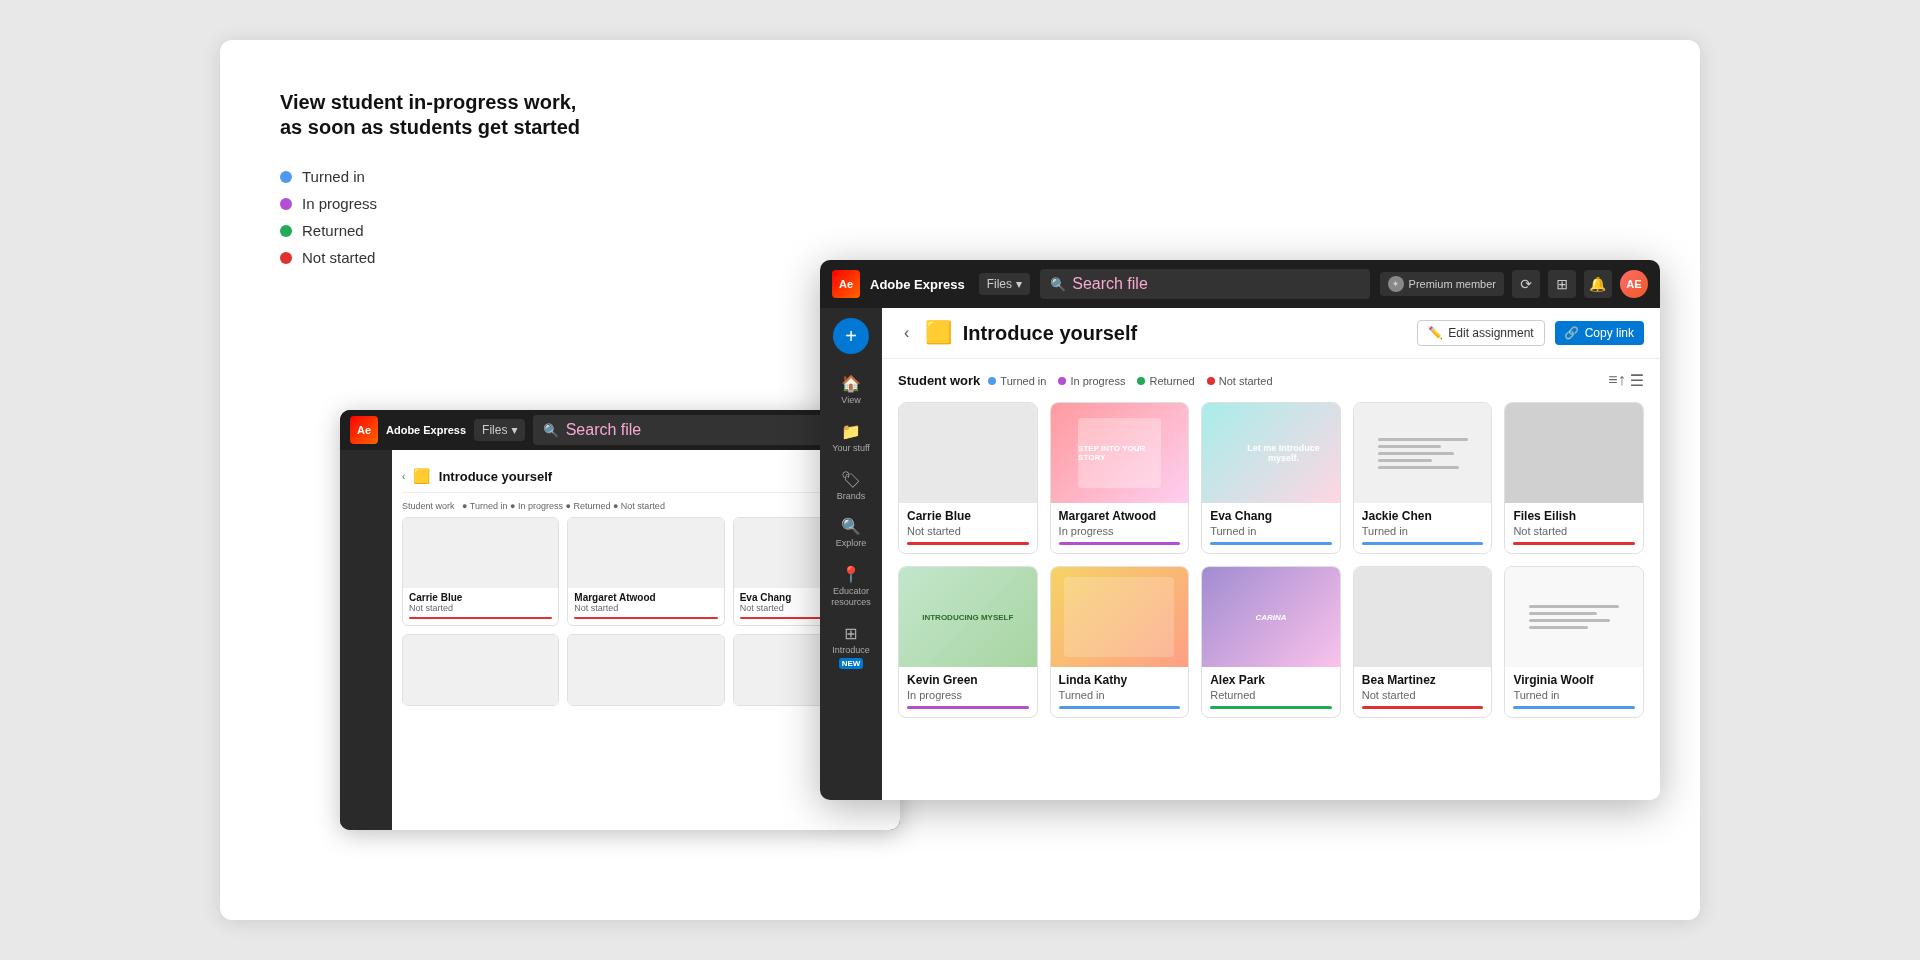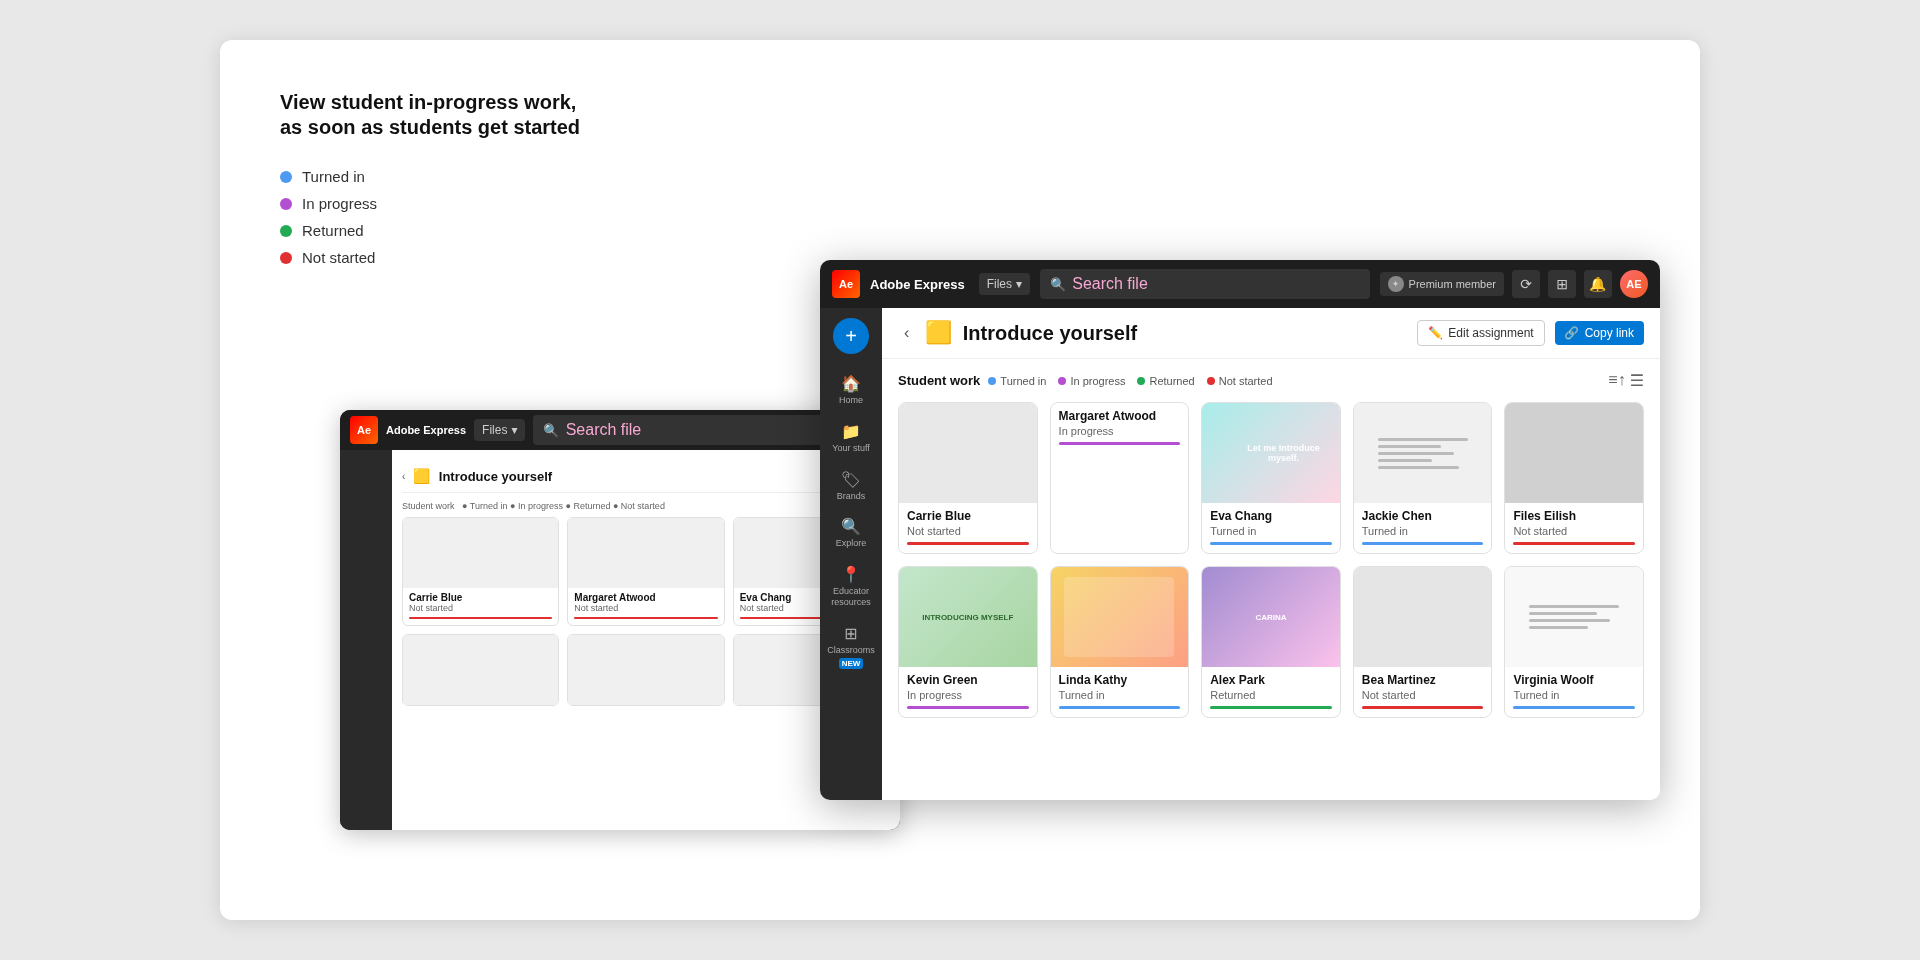--- a/index.html
+++ b/index.html
@@ -420,20 +420,21 @@
     }
     .thumb-gray { background: #d0d0d0; }
     .thumb-green-intro {
       background: linear-gradient(135deg, #c3e6cb, #a8d5a2);
     }
     .thumb-orange {
       background: linear-gradient(135deg, #f6d365, #fda085);
     }
     .thumb-purple {
       background: linear-gradient(135deg, #a18cd1, #fbc2eb);
+      font-style: italic;
     }
     .thumb-light-gray { background: #e5e5e5; }
     .thumb-worksheet2 { background: #f8f8f8; }
     .thumb-warm { background: linear-gradient(135deg, #ffecd2, #fcb69f); }
 
     
     .thumb-lines {
       width: 80%;
       display: flex;
       flex-direction: column;
@@ -617,41 +618,41 @@
         </div>
       </div>
     </div>
 
     <div class="app-body">
 
       <div class="sidebar">
         <div class="sidebar-add-btn">+</div>
         <div class="sidebar-item">
           <span class="sidebar-item-icon">🏠</span>
-          <span class="sidebar-item-label">Home</span>
+          <span class="sidebar-item-label">View</span>
         </div>
         <div class="sidebar-item">
           <span class="sidebar-item-icon">📁</span>
           <span class="sidebar-item-label">Your stuff</span>
         </div>
         <div class="sidebar-item">
           <span class="sidebar-item-icon">🏷</span>
           <span class="sidebar-item-label">Brands</span>
         </div>
         <div class="sidebar-item">
           <span class="sidebar-item-icon">🔍</span>
           <span class="sidebar-item-label">Explore</span>
         </div>
         <div class="sidebar-item">
           <span class="sidebar-item-icon">📍</span>
           <span class="sidebar-item-label">Educator resources</span>
         </div>
         <div class="sidebar-item">
           <span class="sidebar-item-icon">⊞</span>
-          <span class="sidebar-item-label">Classrooms</span>
+          <span class="sidebar-item-label">Introduce</span>
           <span class="sidebar-new-badge">NEW</span>
         </div>
       </div>
 
       <div class="main-content">
 
         <div class="assignment-header">
           <span class="back-btn">‹</span>
           <span class="assignment-icon">🟨</span>
           <span class="assignment-title">Introduce yourself</span>
@@ -697,20 +698,23 @@
             <div class="student-card">
               <div class="student-thumb thumb-blank"></div>
               <div class="student-info">
                 <div class="student-name">Carrie Blue</div>
                 <div class="student-status">Not started</div>
                 <div class="status-bar" style="background:#e03030;"></div>
               </div>
             </div>
 
             <div class="student-card">
+              <div class="student-thumb thumb-pink">
+                <div style="width:60%;height:70%;background:rgba(255,255,255,0.3);border-radius:4px;display:flex;align-items:center;justify-content:center;font-size:8px;color:#fff;font-weight:600;">STEP INTO YOUR STORY</div>
+              </div>
               <div class="student-info">
                 <div class="student-name">Margaret Atwood</div>
                 <div class="student-status">In progress</div>
                 <div class="status-bar" style="background:#b44fd4;"></div>
               </div>
             </div>
 
             <div class="student-card">
               <div class="student-thumb thumb-blue-intro">
                 <div style="font-size:9px;font-weight:700;color:#fff;text-align:center;padding:4px;">Let me Introduce myself.</div>

